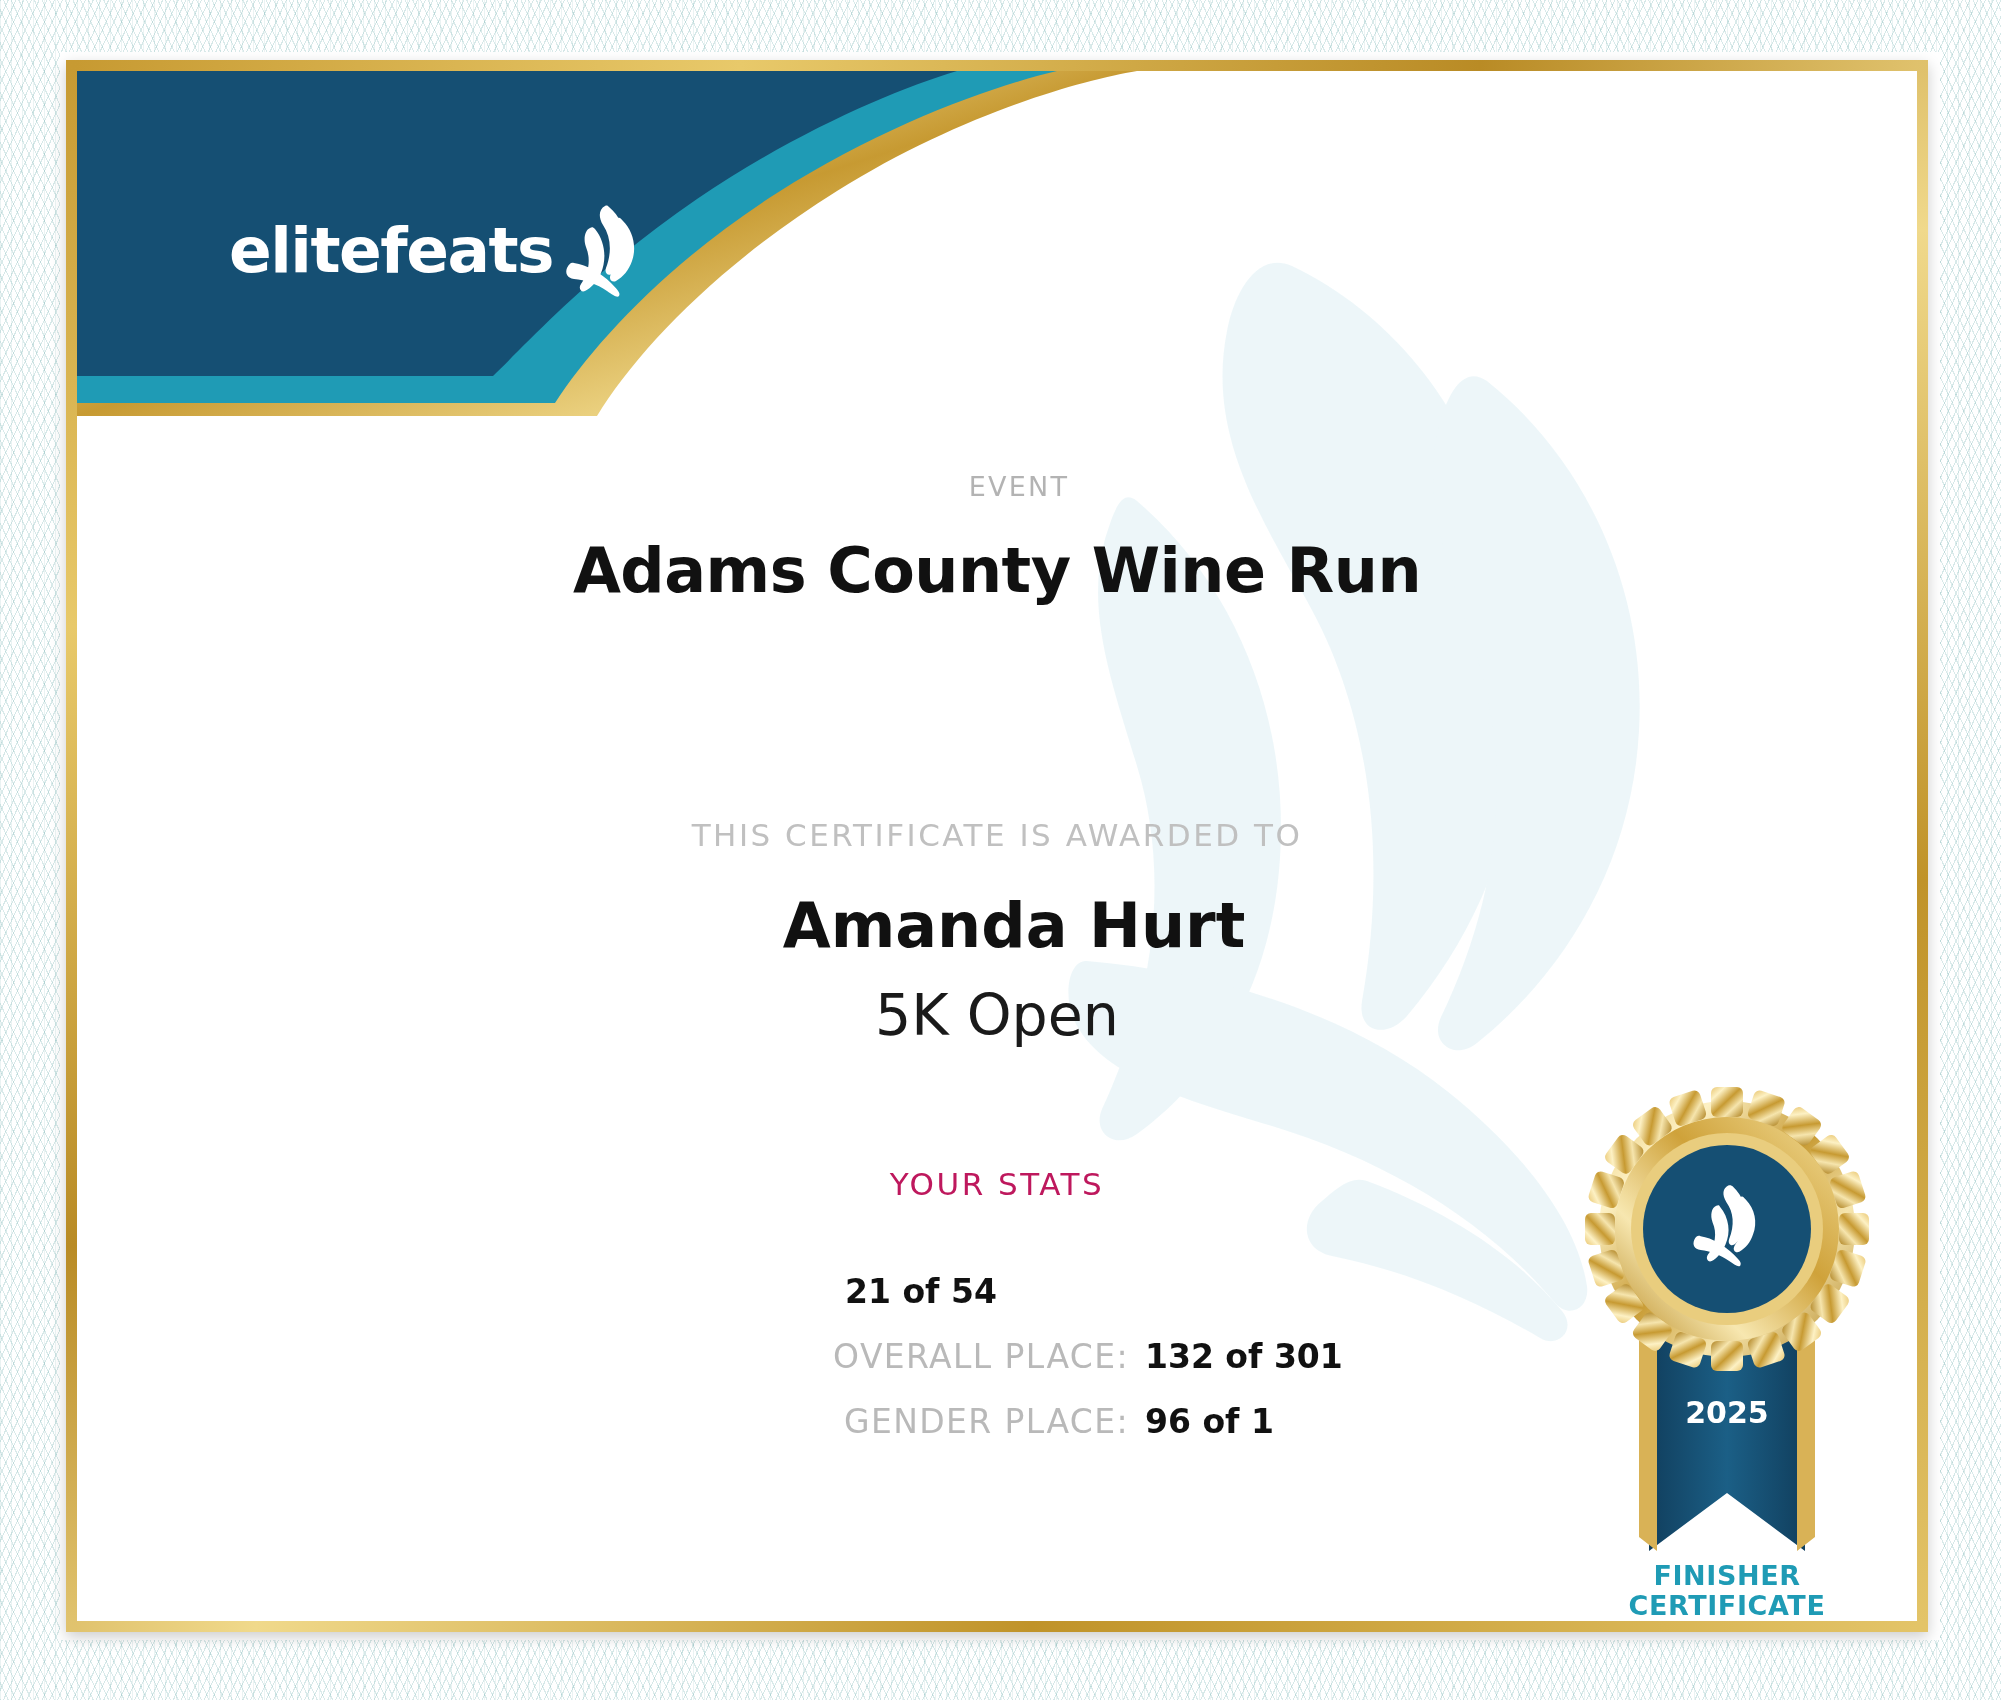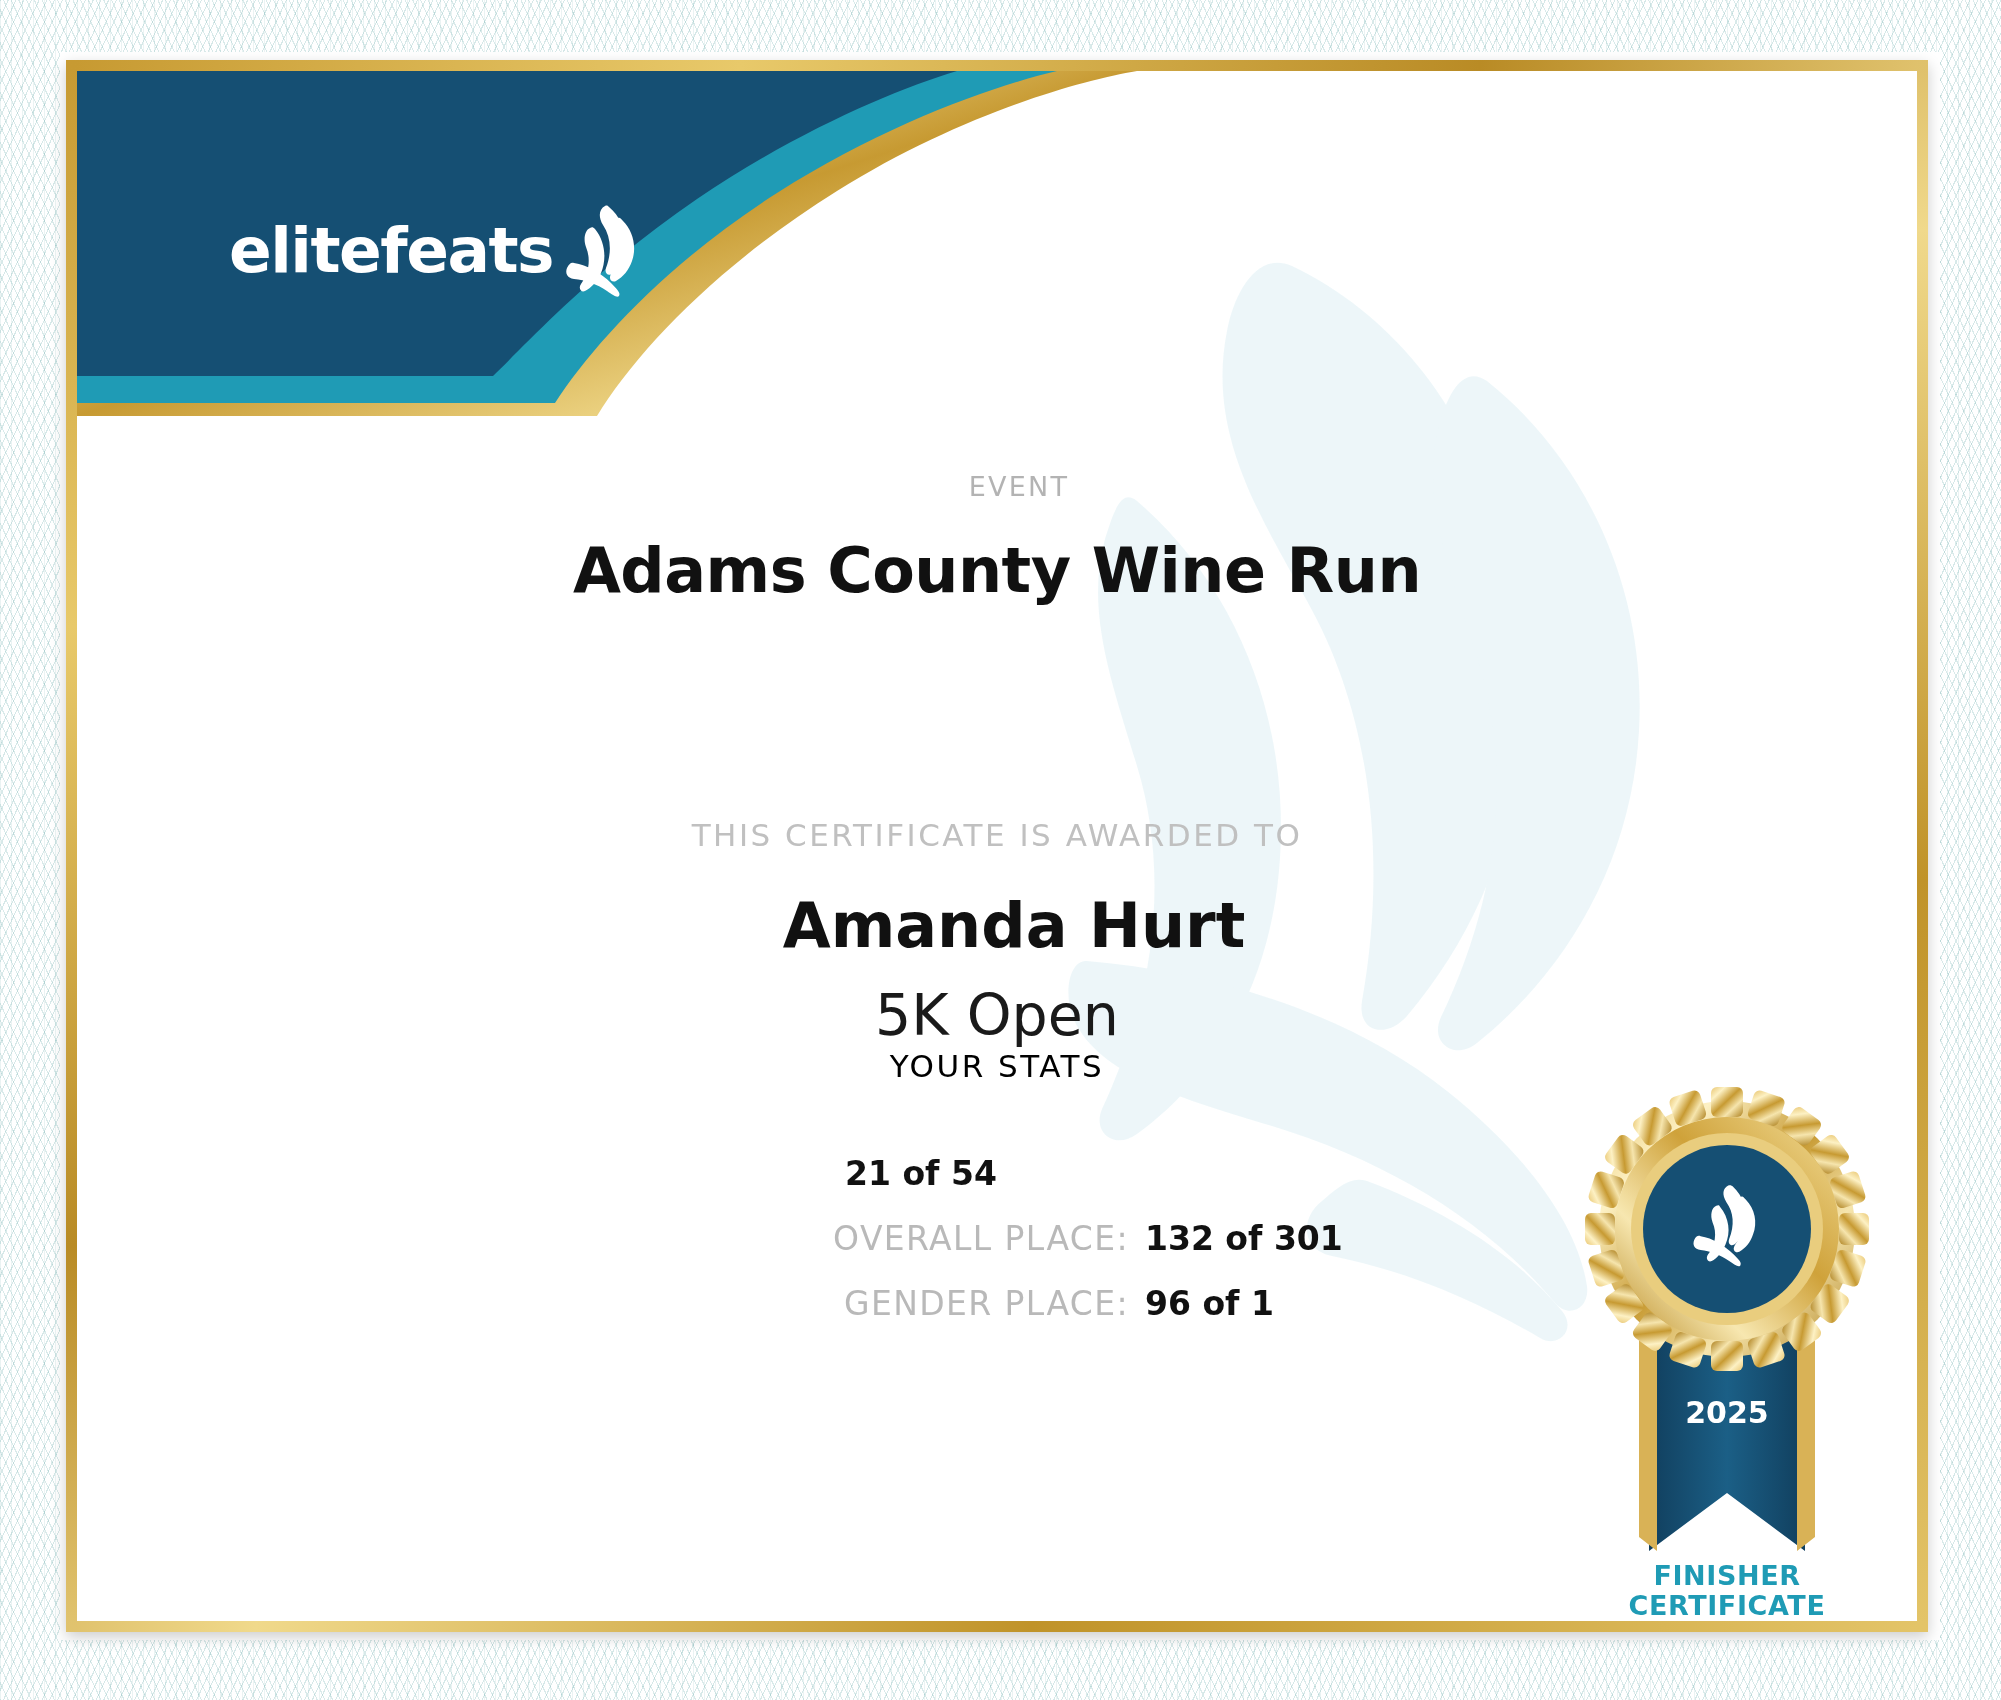--- a/index.html
+++ b/index.html
@@ -132,23 +132,24 @@
     font-family: "DejaVu Sans", sans-serif;
     margin-left: 34px;
   }
   .division {
     color: #1a1a1a;
     font-size: 57px;
     margin-top: 20px;
     font-family: "DejaVu Sans", sans-serif;
   }
   .stats-label {
-    color: #000000;
+    color: #be185d;
     font-size: 31px;
     letter-spacing: 2.5px;
+    margin-top: 118px;
     font-family: "DejaVu Sans", sans-serif;
   }
   .stats-list {
     margin-top: 70px;
   }
   .stat-row {
     display: flex;
     justify-content: center;
     align-items: baseline;
     margin-bottom: 26px;

